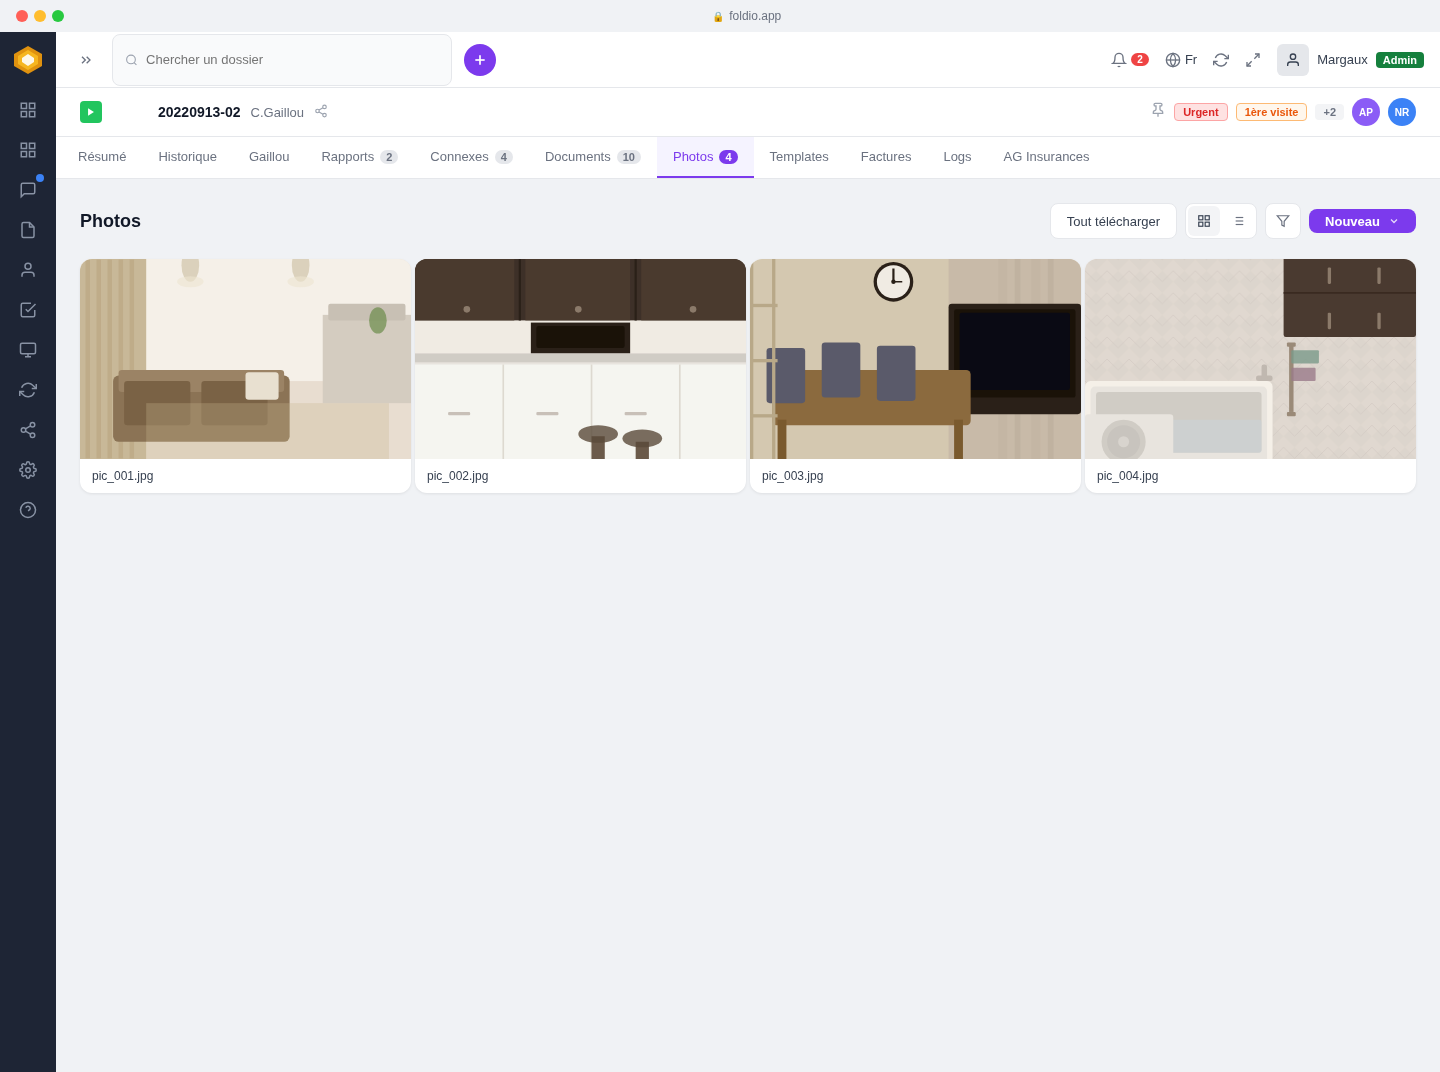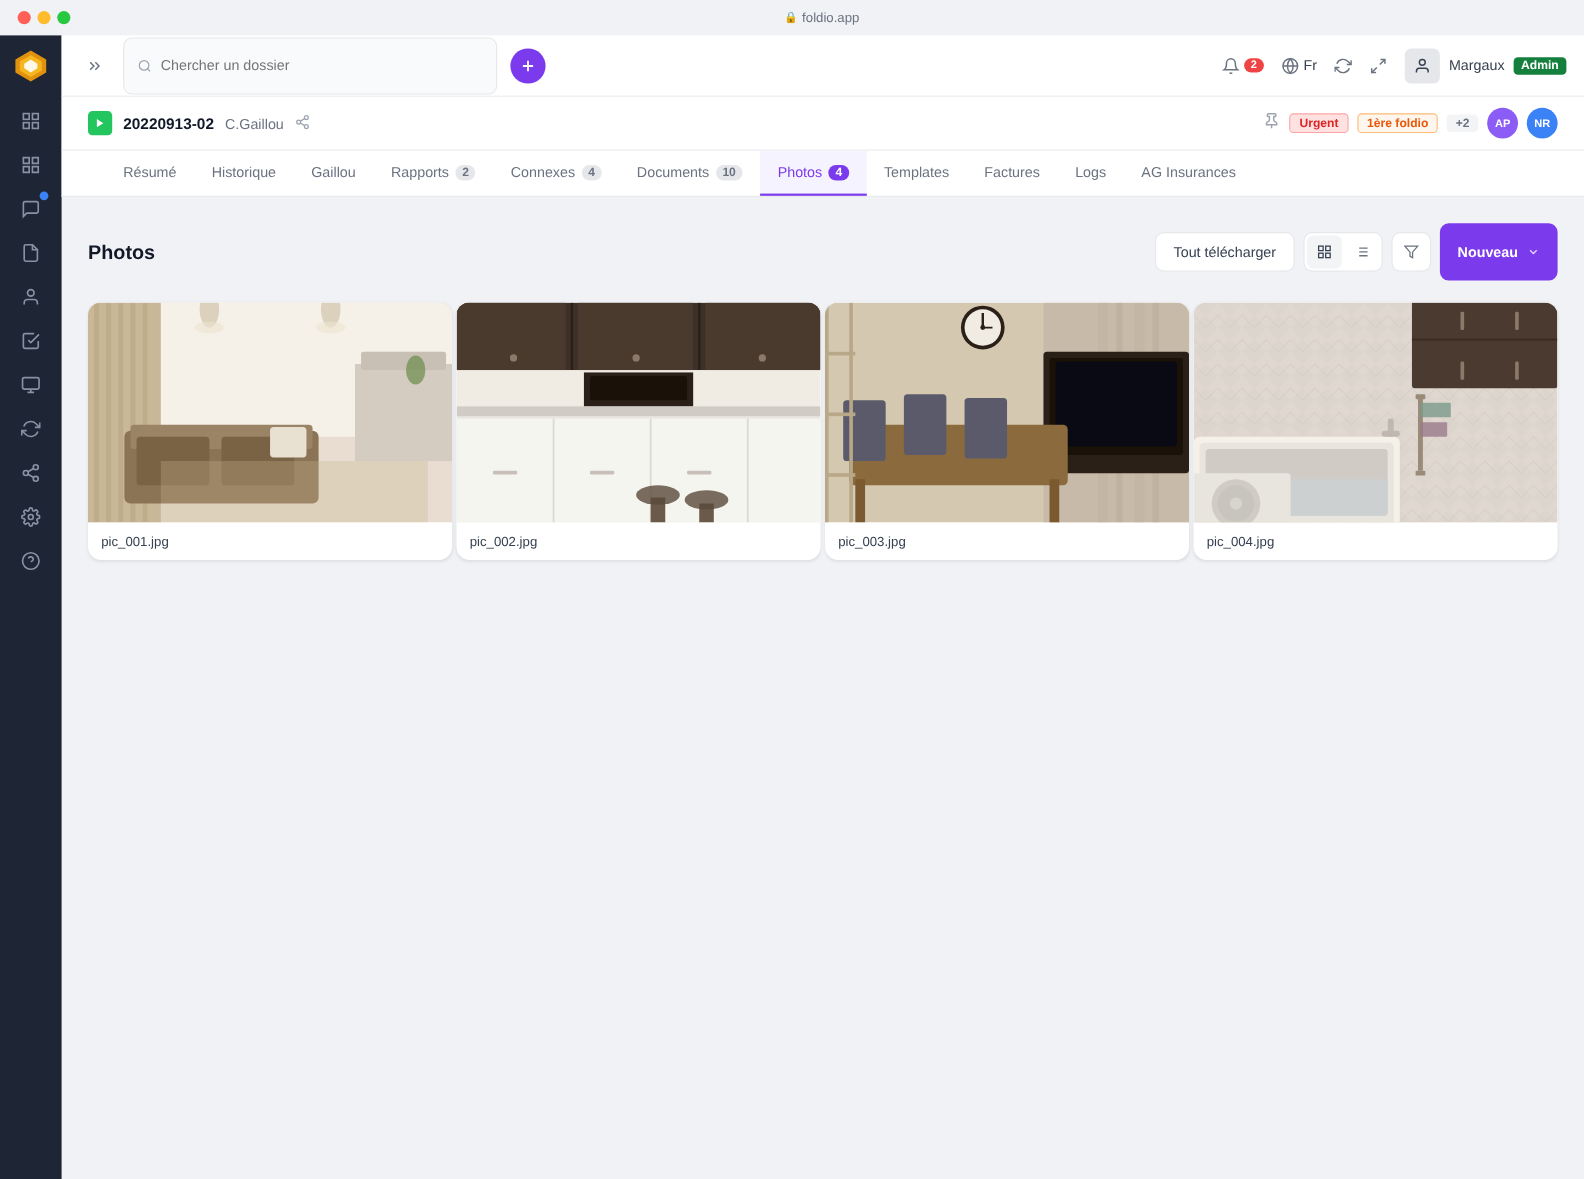--- a/index.html
+++ b/index.html
@@ -185,20 +185,21 @@
       border-radius: 4px;
       display: flex;
       align-items: center;
       justify-content: center;
       cursor: pointer;
     }
     .record-title {
       font-size: 14px;
       font-weight: 600;
       color: #111827;
+      margin-left: 46px;
     }
     .record-author {
       font-size: 13px;
       color: #6b7280;
     }
     .share-icon {
       color: #9ca3af;
       cursor: pointer;
       font-size: 14px;
     }
@@ -260,21 +261,21 @@
       font-weight: 600;
       display: flex;
       align-items: center;
       justify-content: center;
       text-align: center;
     }
 
     
     .tabs-bar {
       background: #fff;
-      padding: 0 40px;
+      padding: 0 6px;
       display: flex;
       align-items: center;
       gap: 0;
       border-bottom: 1px solid #e5e7eb;
       flex-shrink: 0;
     }
     .tab {
       padding: 12px 16px;
       font-size: 13px;
       font-weight: 500;
@@ -370,21 +371,21 @@
       display: flex;
       align-items: center;
       justify-content: center;
       border: 1px solid #e5e7eb;
       border-radius: 8px;
       background: #fff;
       cursor: pointer;
       color: #6b7280;
     }
     .nouveau-btn {
-      height: 52px;
+      height: 24px;
       padding: 0 16px;
       border-radius: 8px;
       background: #7c3aed;
       color: #fff;
       font-size: 13px;
       font-weight: 600;
       cursor: pointer;
       border: none;
       display: flex;
       align-items: center;
@@ -653,21 +654,21 @@
         </div>
 
         <div class="record-tags">
           <span class="tag-pin">
             <svg width="16" height="16" viewBox="0 0 24 24" fill="none" stroke="#9ca3af" stroke-width="2">
                 <line x1="12" y1="17" x2="12" y2="22"></line>
                 <path d="M5 17h14v-1.76a2 2 0 0 0-1.11-1.79l-1.78-.9A2 2 0 0 1 15 10.76V6h1a2 2 0 0 0 0-4H8a2 2 0 0 0 0 4h1v4.76a2 2 0 0 1-1.11 1.79l-1.78.9A2 2 0 0 0 5 15.24Z"></path>
               </svg>
           </span>
           <span class="tag-urgent">Urgent</span>
-          <span class="tag-premiere">1ère foldio</span>
+          <span class="tag-premiere">1ère visite</span>
           <span class="tag-more">+2</span>
           <div class="avatar-ap">AP</div>
           <div class="avatar-nr">NR</div>
         </div>
       </div>
 
       <div class="tabs-bar">
         <div class="tab">
           <span>Résumé</span>
         </div>

